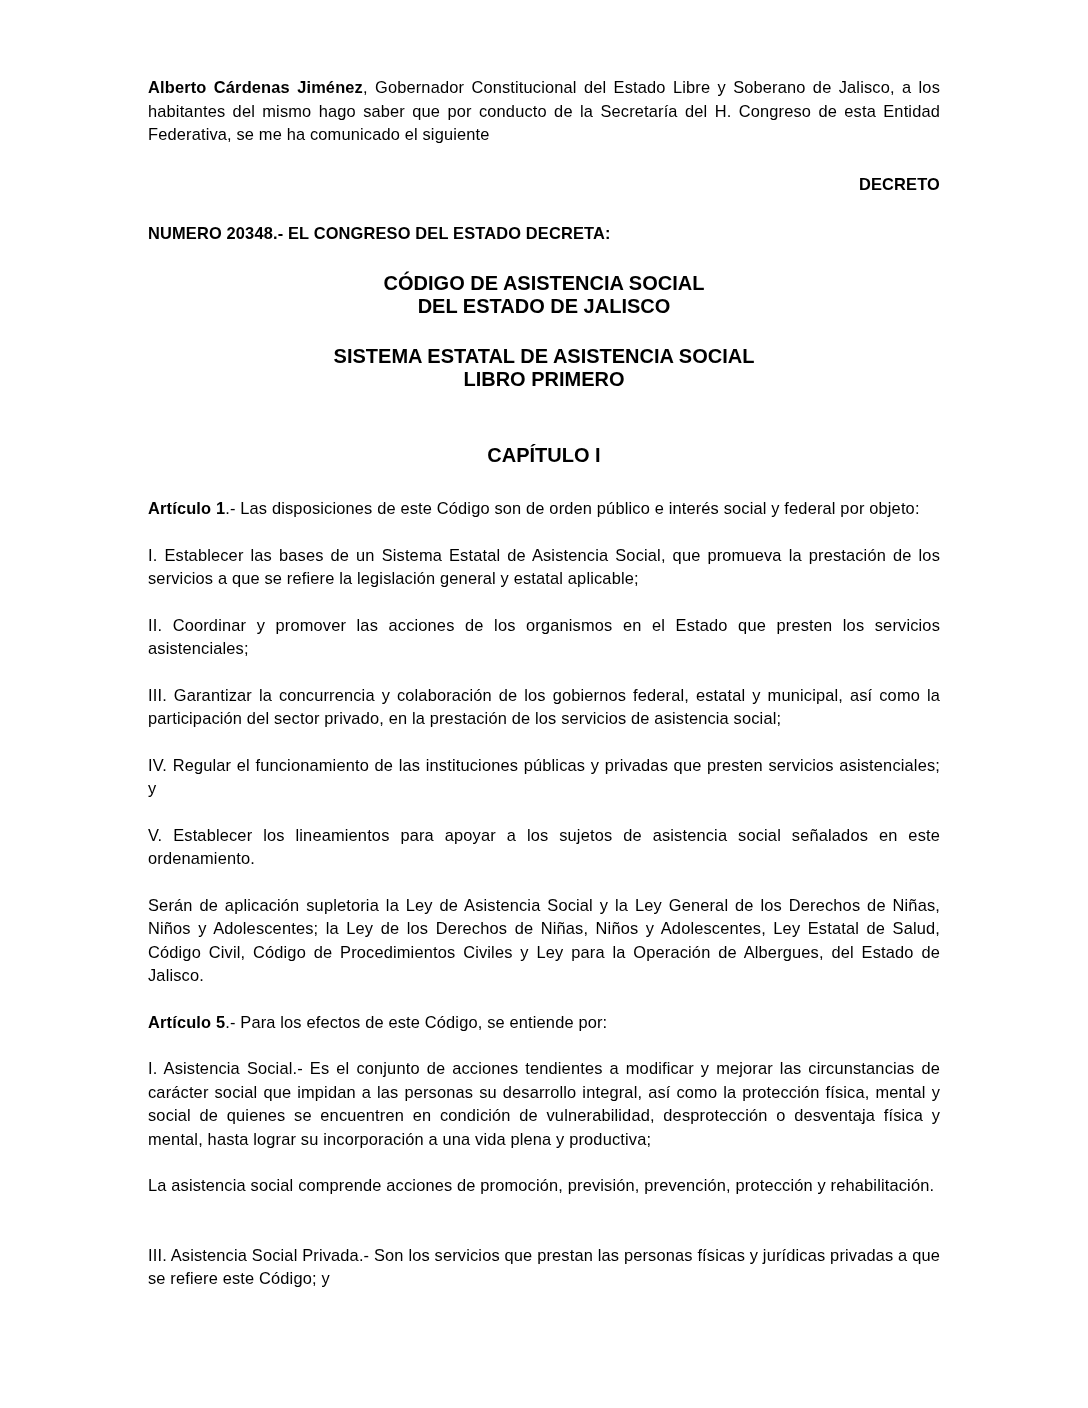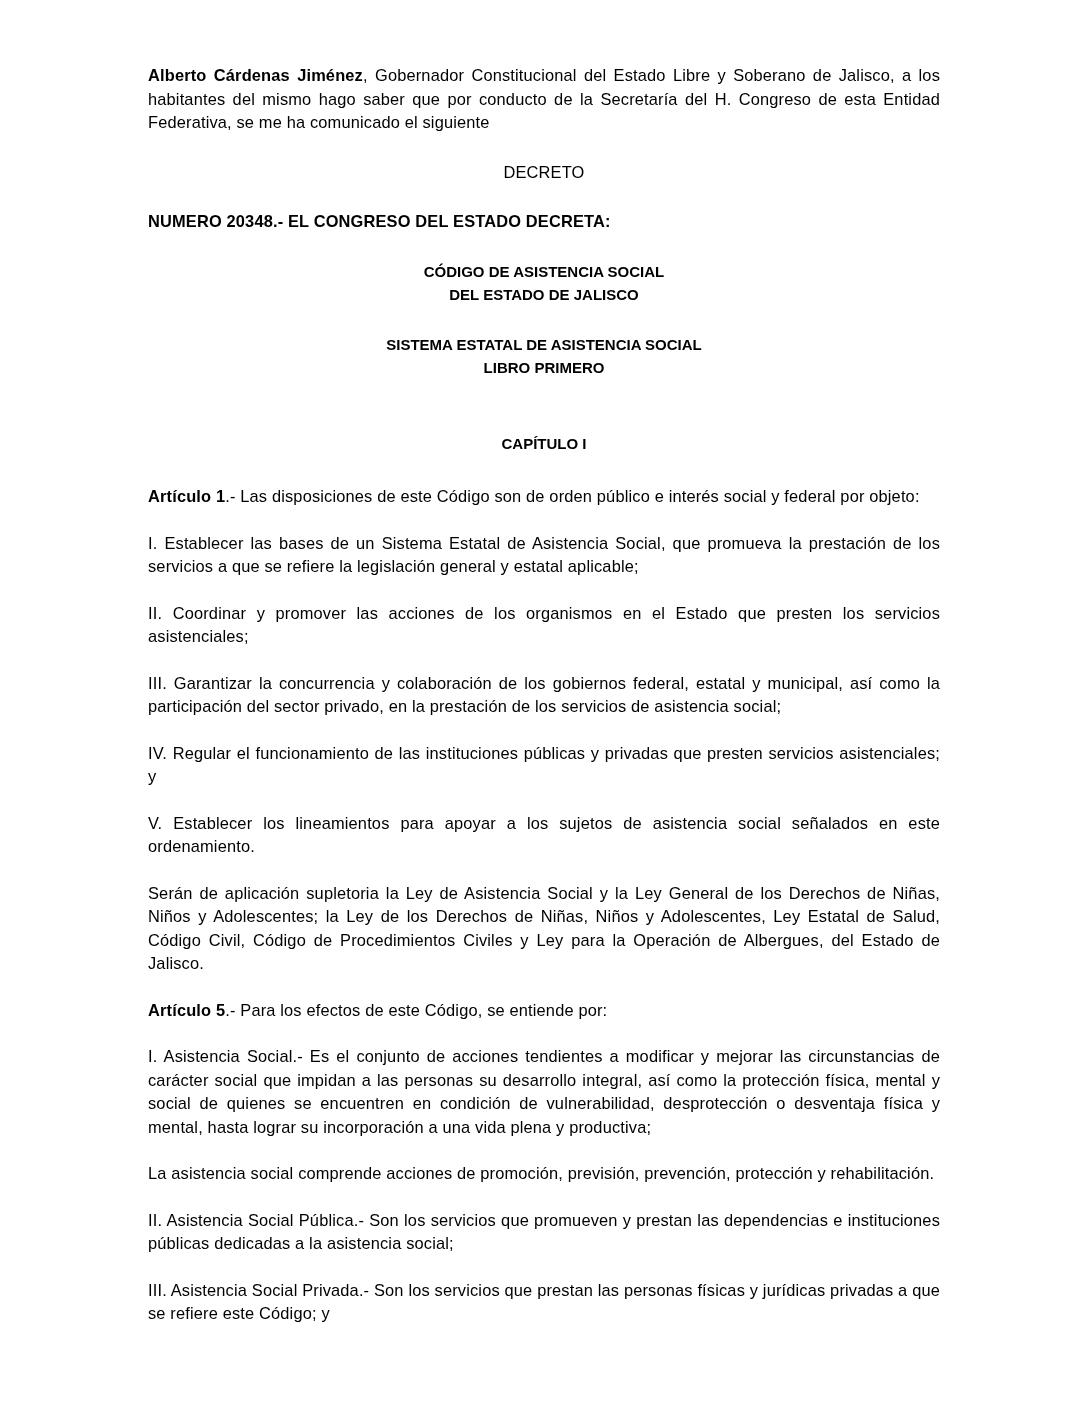--- a/index.html
+++ b/index.html
@@ -17,42 +17,42 @@
     width: 1088px;
     height: 1408px;
     background: #ffffff;
     margin: 0 auto;
     overflow: hidden;
     box-sizing: border-box;
   }
   .content {
     position: absolute;
     left: 148px;
-    top: 64px;
+    top: 76px;
     width: 792px;
   }
   p {
     margin: 0;
     font-size: 16.4px;
     line-height: 23.5px;
     text-align: justify;
     text-justify: inter-word;
     letter-spacing: 0.01em;
   }
   .spacer-sm { height: 23px; }
   .spacer-md { height: 26px; }
   .spacer-lg { height: 30px; }
   .center {
-    text-align: center;
-    font-weight: normal;
+    text-align: right;
+    font-weight: bold;
   }
   .heading-block {
     text-align: center;
     font-weight: bold;
-    font-size: 15px;
+    font-size: 20px;
     line-height: 23.5px;
   }
   .bold { font-weight: bold; }
   .lead { font-weight: bold; margin-top: 16px; }
 </style>
 </head>
 <body>
 
 <div class="page">
   <div class="content">
@@ -108,19 +108,18 @@
     <div class="spacer-sm"></div>
     <p><span class="lead">Artículo 5</span><span>.- Para los efectos de este Código, se entiende por:</span></p>
 
     <div class="spacer-sm"></div>
     <p>I. Asistencia Social.- Es el conjunto de acciones tendientes a modificar y mejorar las circunstancias de carácter social que impidan a las personas su desarrollo integral, así como la protección física, mental y social de quienes se encuentren en condición de vulnerabilidad, desprotección o desventaja física y mental, hasta lograr su incorporación a una vida plena y productiva;</p>
 
     <div class="spacer-sm"></div>
     <p>La asistencia social comprende acciones de promoción, previsión, prevención, protección y rehabilitación.</p>
 
     <div class="spacer-sm"></div>
-    <p>II. Asistencia Social Pública.- Son los servicios que promueven y prestan las dependencias e instituciones públicas dedicadas a la asistencia social;</p>
 
     <div class="spacer-sm"></div>
     <p>III. Asistencia Social Privada.- Son los servicios que prestan las personas físicas y jurídicas privadas a que se refiere este Código; y</p>
 
   </div>
 </div>
 
 </body></html>

